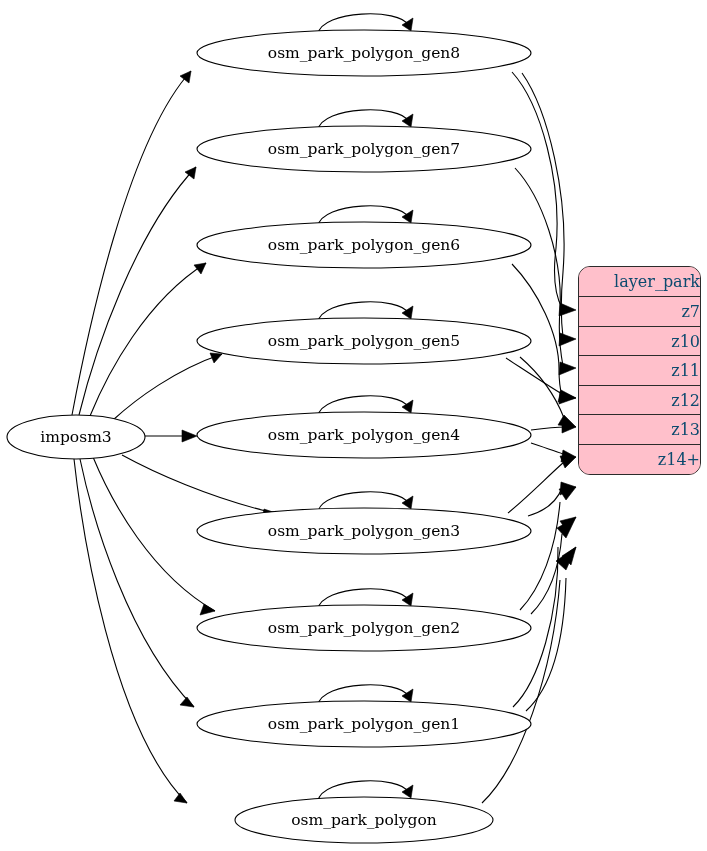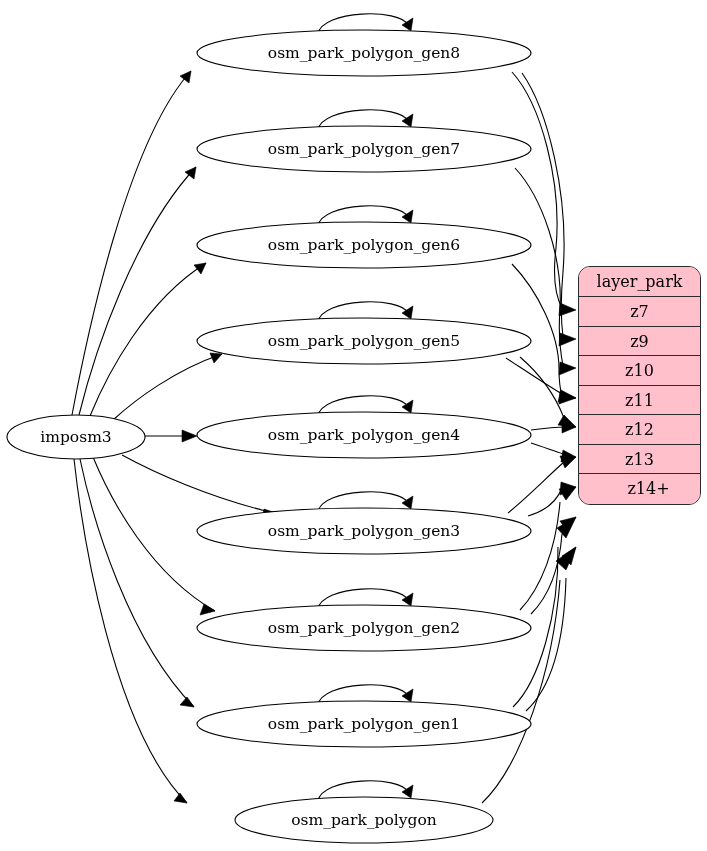--- a/index.html
+++ b/index.html
@@ -52,24 +52,24 @@
     width: 123px;
     border: 1.2px solid #2b2b2b;
     border-radius: 12px;
     background: #ffc0cb;
     box-sizing: border-box;
     overflow: hidden;
   }
   .tbl-row {
     height: 29.5px;
     line-height: 29.5px;
-    text-align: center;
+    text-align: right;
     font-family: "DejaVu Serif", "Liberation Serif", serif;
     font-size: 16px;
-    color: #000000;
+    color: #0c4a6e;
     border-bottom: 1.2px solid #2b2b2b;
     box-sizing: border-box;
     background: #ffc0cb;
   }
   .tbl-row.header {
     height: 30px;
     line-height: 30px;
   }
   .tbl-row.last {
     border-bottom: none;
@@ -239,21 +239,20 @@
       <g>
         <ellipse class="node-ellipse" cx="364" cy="820" rx="129" ry="23"></ellipse>
         <text class="node-label" x="364" y="821">osm_park_polygon</text>
       </g>
     </g>
   </svg>
 
   <div id="layer-table">
     <div class="tbl-row header">layer_park</div>
     <div class="tbl-row">z7</div>
-    <div class="tbl-row">z9</div>
     <div class="tbl-row">z10</div>
     <div class="tbl-row">z11</div>
     <div class="tbl-row">z12</div>
     <div class="tbl-row">z13</div>
     <div class="tbl-row last">z14+</div>
   </div>
 
 </div>
 
 </body></html>

